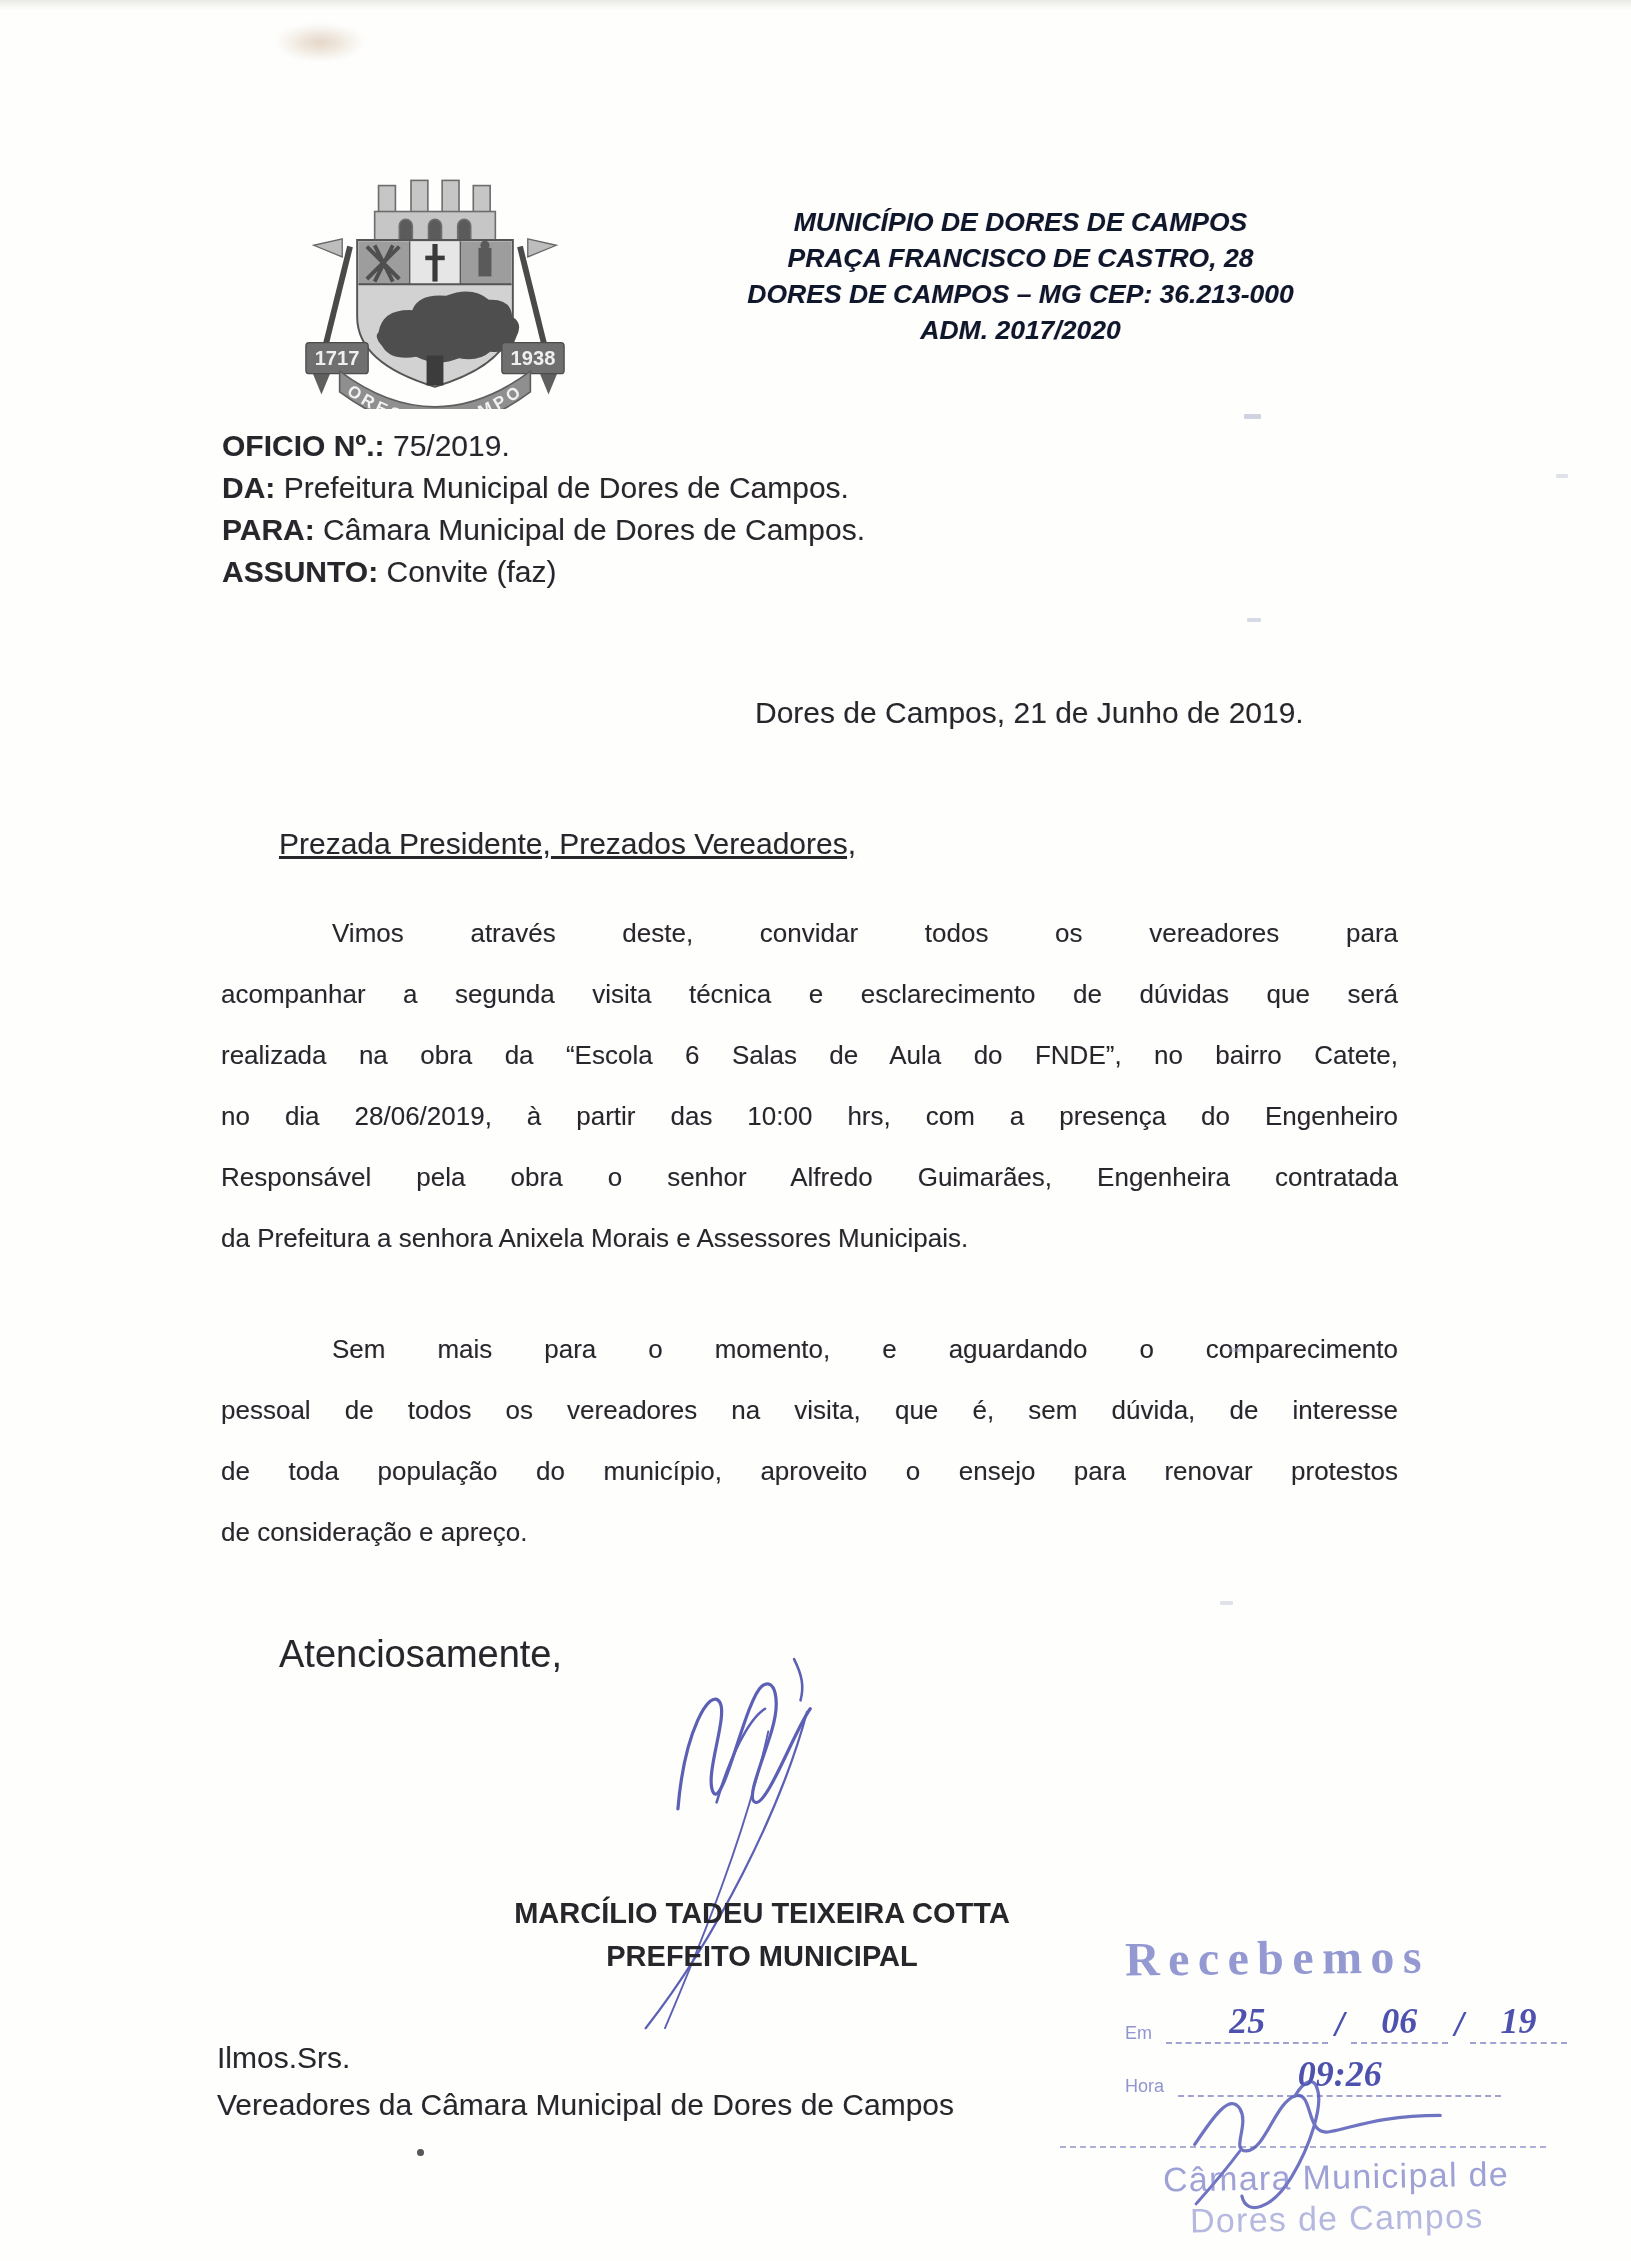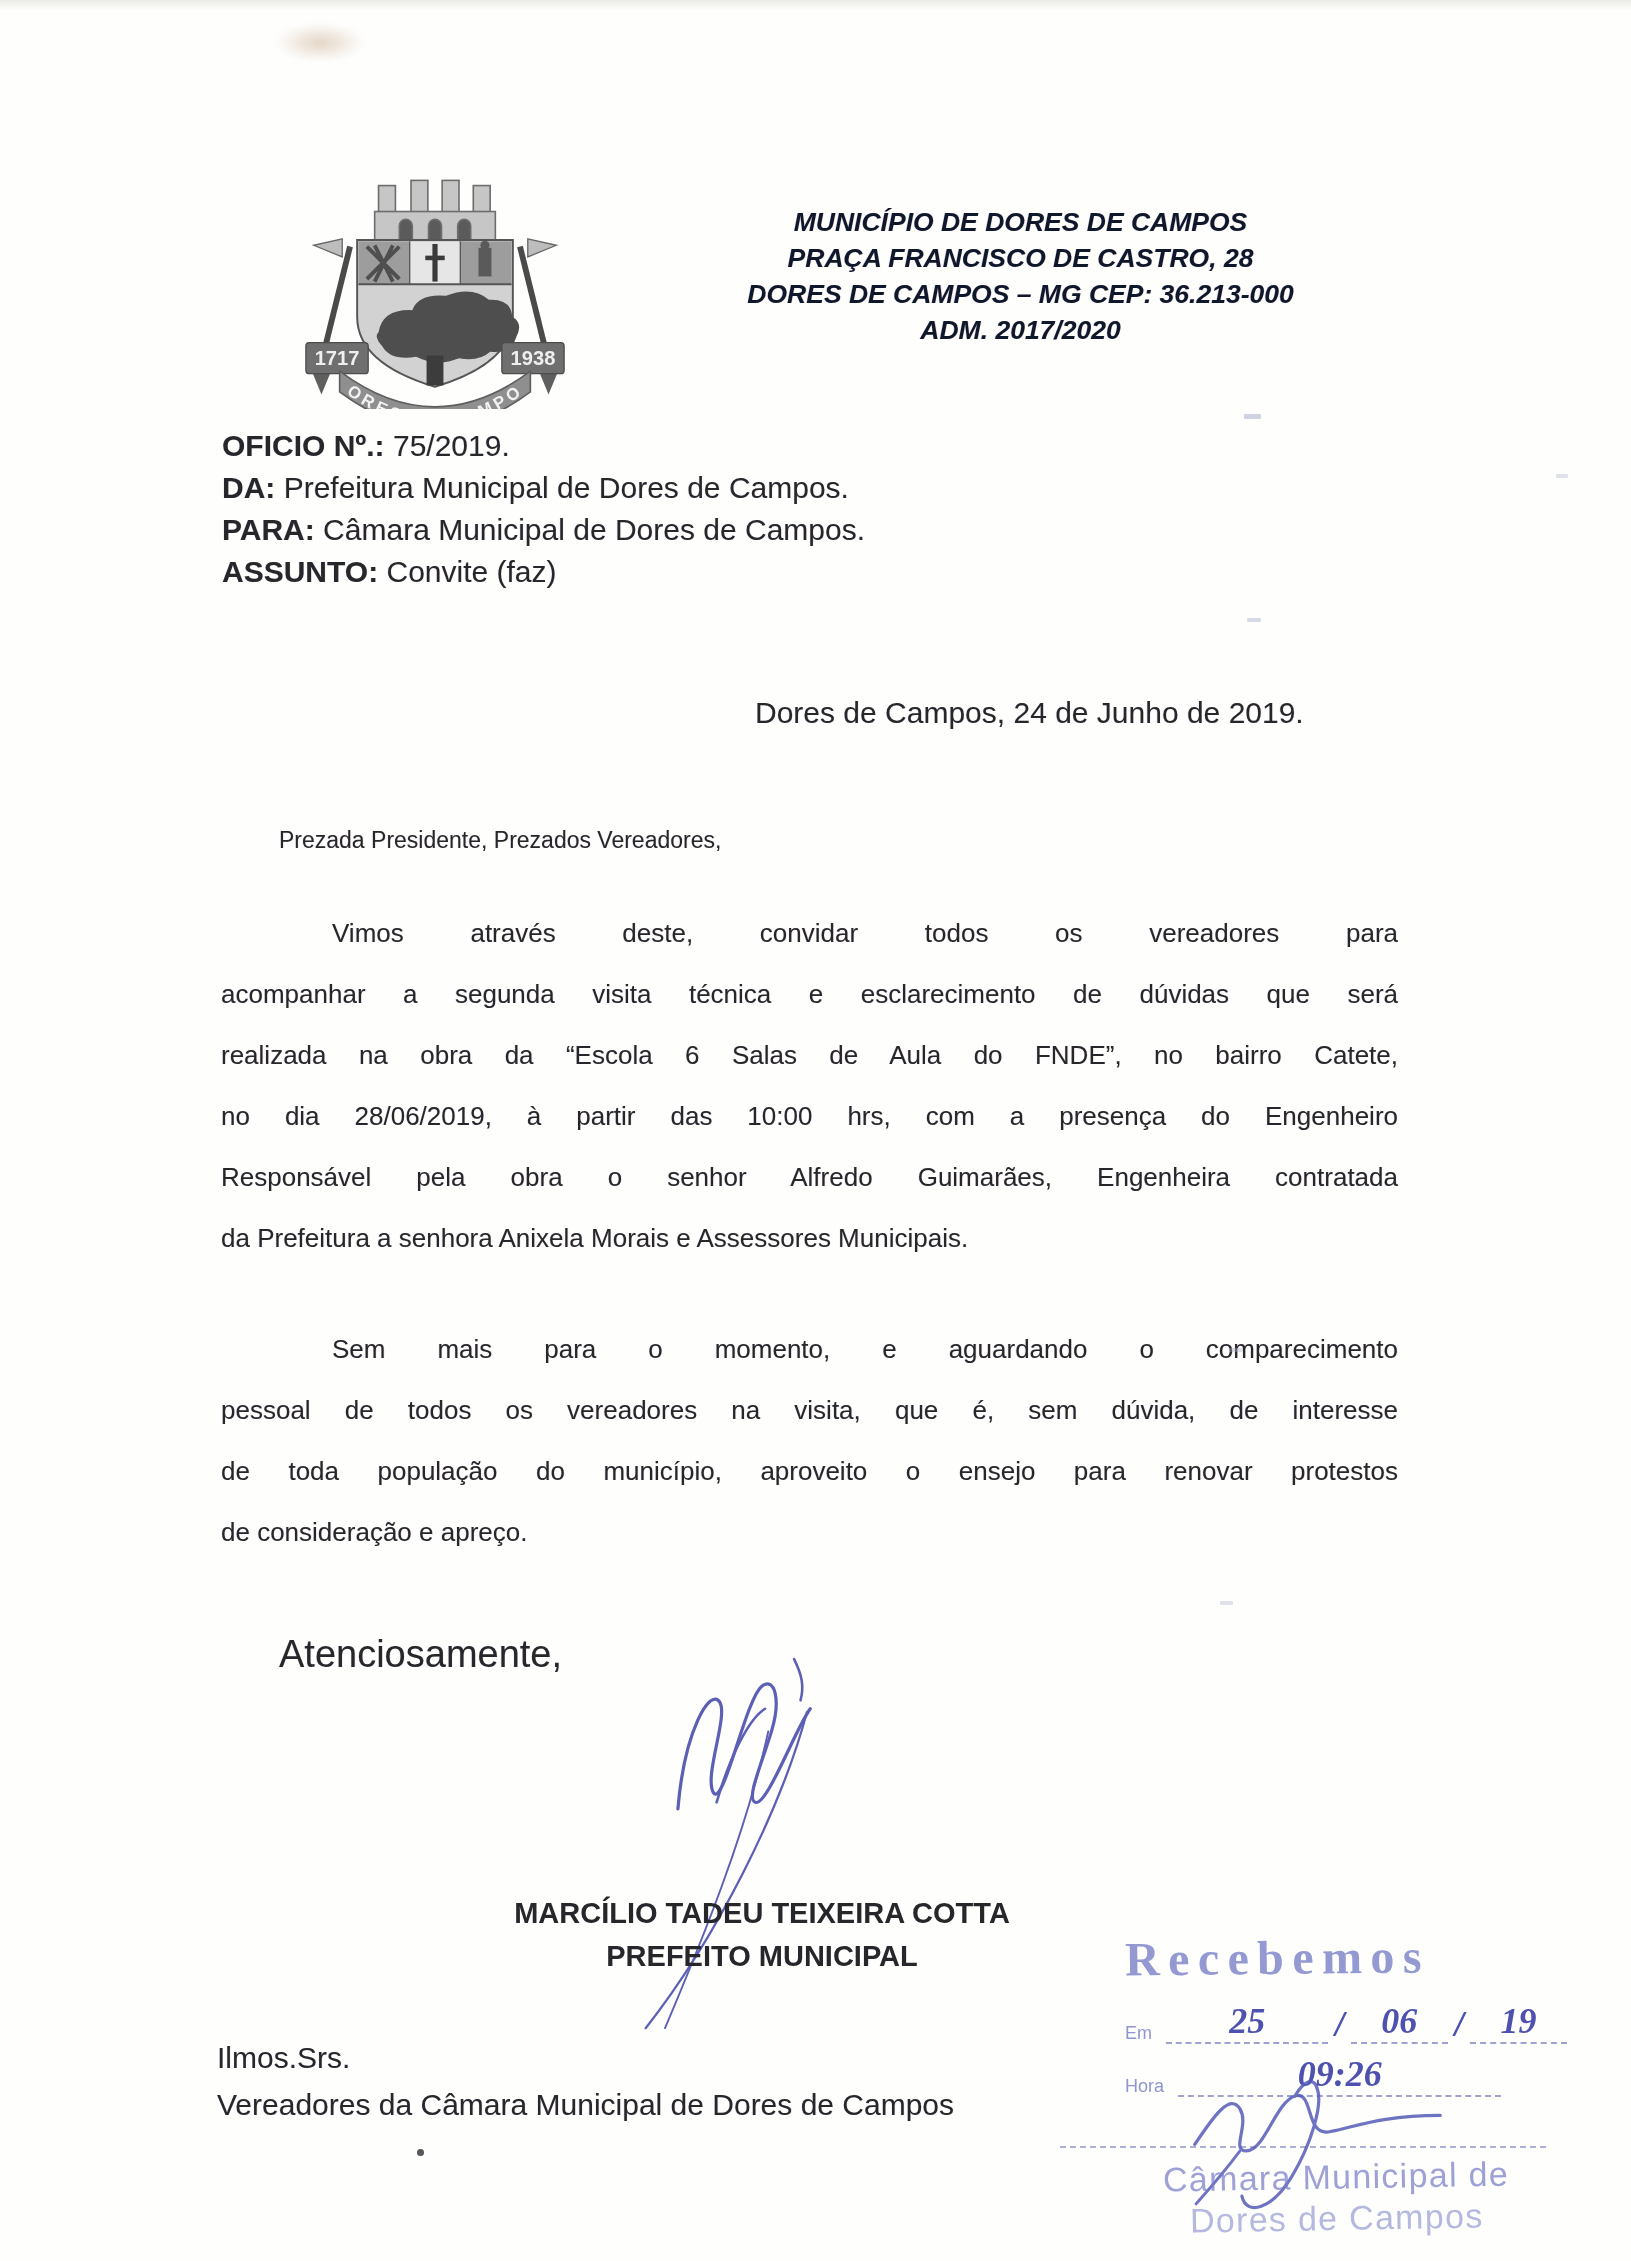--- a/index.html
+++ b/index.html
@@ -25,21 +25,21 @@
     color:#0f172a;
     text-shadow:0.6px 0 0 rgba(170,40,40,.14), -0.6px 0 0 rgba(40,40,170,.14);
   }
 
   
   .meta{position:absolute;left:222px;top:425px;font-size:30px;line-height:42px;}
   .meta .lbl{font-weight:bold;}
   .bodytext{text-shadow:0.6px 0 0 rgba(150,40,40,.10), -0.6px 0 0 rgba(40,40,150,.10);}
 
   .dateline{position:absolute;left:755px;top:696px;font-size:30px;}
-  .salutation{position:absolute;left:279px;top:827px;font-size:23px;}
+  .salutation{position:absolute;left:279px;top:827px;font-size:30px;text-decoration:underline;}
 
   .para{position:absolute;left:221px;width:1177px;font-size:26px;line-height:61px;margin:0;}
   .p1{top:903px;} .p2{top:1319px;}
   .jline{display:block;text-align:justify;text-align-last:justify;white-space:normal;}
   .jline.first{padding-left:111px;}
   .jline.last{text-align-last:left;}
 
   .closing{position:absolute;left:279px;top:1633px;font-size:38px;}
 
   .signer{position:absolute;left:413px;top:1892px;width:698px;text-align:center;
@@ -150,21 +150,21 @@
     <div>ADM. 2017/2020</div>
   </div>
 
   <div class="meta bodytext">
     <div><span class="lbl">OFICIO Nº.:</span><span> 75/2019.</span></div>
     <div><span class="lbl">DA:</span><span> Prefeitura Municipal de Dores de Campos.</span></div>
     <div><span class="lbl">PARA:</span><span> Câmara Municipal de Dores de Campos.</span></div>
     <div><span class="lbl">ASSUNTO:</span><span> Convite (faz)</span></div>
   </div>
 
-  <div class="dateline bodytext">Dores de Campos, 24 de Junho de 2019.</div>
+  <div class="dateline bodytext">Dores de Campos, 21 de Junho de 2019.</div>
   <div class="salutation bodytext">Prezada Presidente, Prezados Vereadores,</div>
 
   <p class="para p1 bodytext">
     <span class="jline first">Vimos  através  deste,  convidar  todos  os  vereadores  para</span>
     <span class="jline">acompanhar a segunda visita técnica e esclarecimento de dúvidas que será</span>
     <span class="jline">realizada na obra da “Escola 6 Salas de Aula do FNDE”, no bairro Catete,</span>
     <span class="jline">no dia 28/06/2019, à partir das 10:00 hrs, com a presença do Engenheiro</span>
     <span class="jline">Responsável pela obra o senhor Alfredo Guimarães, Engenheira contratada</span>
     <span class="jline last">da Prefeitura a senhora Anixela Morais e Assessores Municipais.</span>
   </p>

